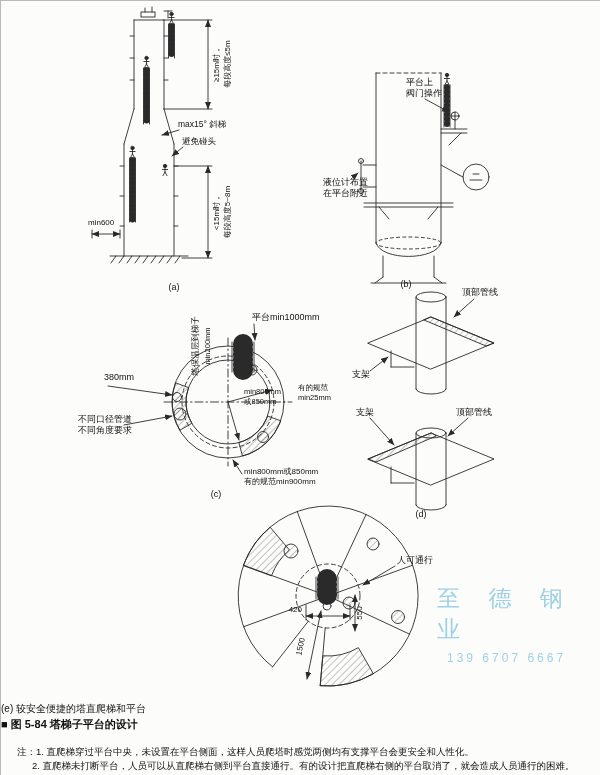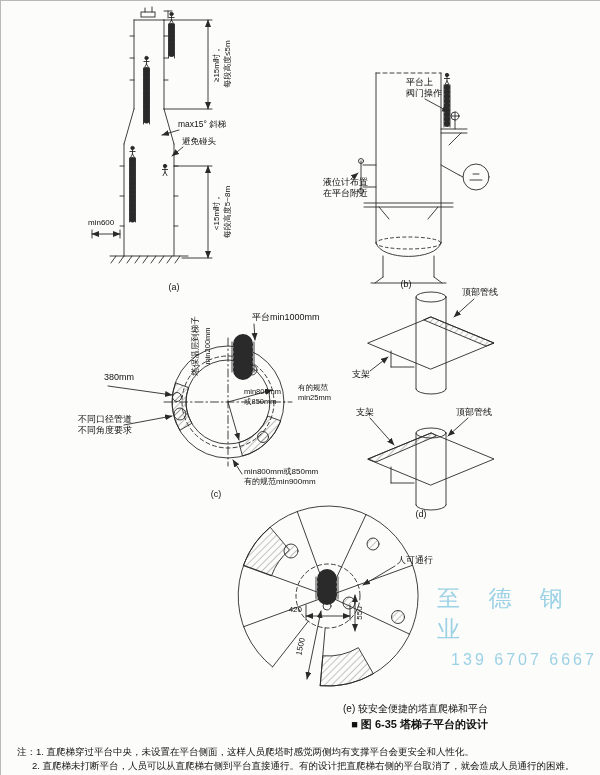--- a/index.html
+++ b/index.html
@@ -3,28 +3,28 @@
 <meta charset="utf-8">
 <style>
   html,body{margin:0;padding:0;background:#e8e8e8;}
   #page{position:relative;width:600px;height:775px;background:#fcfcfb;border:1px solid #b9b9b9;
         overflow:hidden;font-family:"Liberation Sans","DejaVu Sans",sans-serif;color:#111;}
   .panel{position:absolute;}
   svg line,svg path,svg circle,svg rect,svg ellipse,svg polygon,svg polyline{
         stroke:#2a2a2a;stroke-width:.9;fill:none;stroke-linecap:round;}
   svg text{font-family:"Liberation Sans","DejaVu Sans",sans-serif;fill:#111;stroke:none;font-size:9px;}
   .t8{font-size:8px;} .t75{font-size:7.5px;} .t85{font-size:8.5px;}
-  .cap{position:absolute;left:0;width:487px;text-align:right;}
+  .cap{position:absolute;left:0;width:487px;text-align:left;}
   #caption-e{top:701px;font-size:10px;}
   #fig-caption{top:716px;font-size:11px;font-weight:bold;}
   #notes{position:absolute;left:16px;top:734px;width:576px;font-size:9.5px;line-height:1.45;margin-top:10px;}
   #notes .n2{padding-left:15px;}
   #watermark{position:absolute;left:436px;top:582px;color:rgba(125,195,222,.75);user-select:none;}
   #watermark .wm-name{font-size:23px;letter-spacing:11px;font-weight:normal;}
-  #watermark .wm-phone{font-size:16px;letter-spacing:3px;margin-top:6px;padding-left:10px;text-align:center;}
+  #watermark .wm-phone{font-size:12px;letter-spacing:3px;margin-top:6px;padding-left:10px;}
 </style>
 </head>
 <body>
 
 <div id="page">
 
   <svg width="0" height="0" style="position:absolute">
     <defs>
       <pattern id="hatch" width="5" height="5" patternUnits="userSpaceOnUse" patternTransform="rotate(45)">
         <line x1="0" y1="0" x2="0" y2="5" style="stroke:#555;stroke-width:.7"></line>
@@ -319,21 +319,21 @@
       <line x1="142" y1="96" x2="142" y2="132" marker-start="url(#arr)" marker-end="url(#arr)"></line>
       <text class="t8" x="149" y="114" text-anchor="middle" transform="rotate(-90 149 114)">550</text>
       <line x1="108" y1="112" x2="94" y2="180" marker-start="url(#arr)" marker-end="url(#arr)"></line>
       <text class="t8" x="90" y="148" text-anchor="middle" transform="rotate(-78 90 148)">1500</text>
       <text x="184" y="64">人可通行</text>
       <line x1="182" y1="67" x2="150" y2="86" marker-end="url(#arr)"></line>
     </svg>
   </div>
 
   <div id="caption-e" class="cap">(e) 较安全便捷的塔直爬梯和平台</div>
-  <div id="fig-caption" class="cap">■ 图 6-35  塔梯子平台的设计</div>
+  <div id="fig-caption" class="cap">■ 图 5-84  塔梯子平台的设计</div>
   <div id="notes">
     <div class="n1">注：1. 直爬梯穿过平台中央，未设置在平台侧面，这样人员爬塔时感觉两侧均有支撑平台会更安全和人性化。</div>
     <div class="n2">2. 直爬梯未打断平台，人员可以从直爬梯右侧到平台直接通行。有的设计把直爬梯右侧的平台取消了，就会造成人员通行的困难。</div>
   </div>
   <div id="watermark">
     <div class="wm-name">至 德 钢 业</div>
     <div class="wm-phone">139 6707 6667</div>
   </div>
 
 </div>

